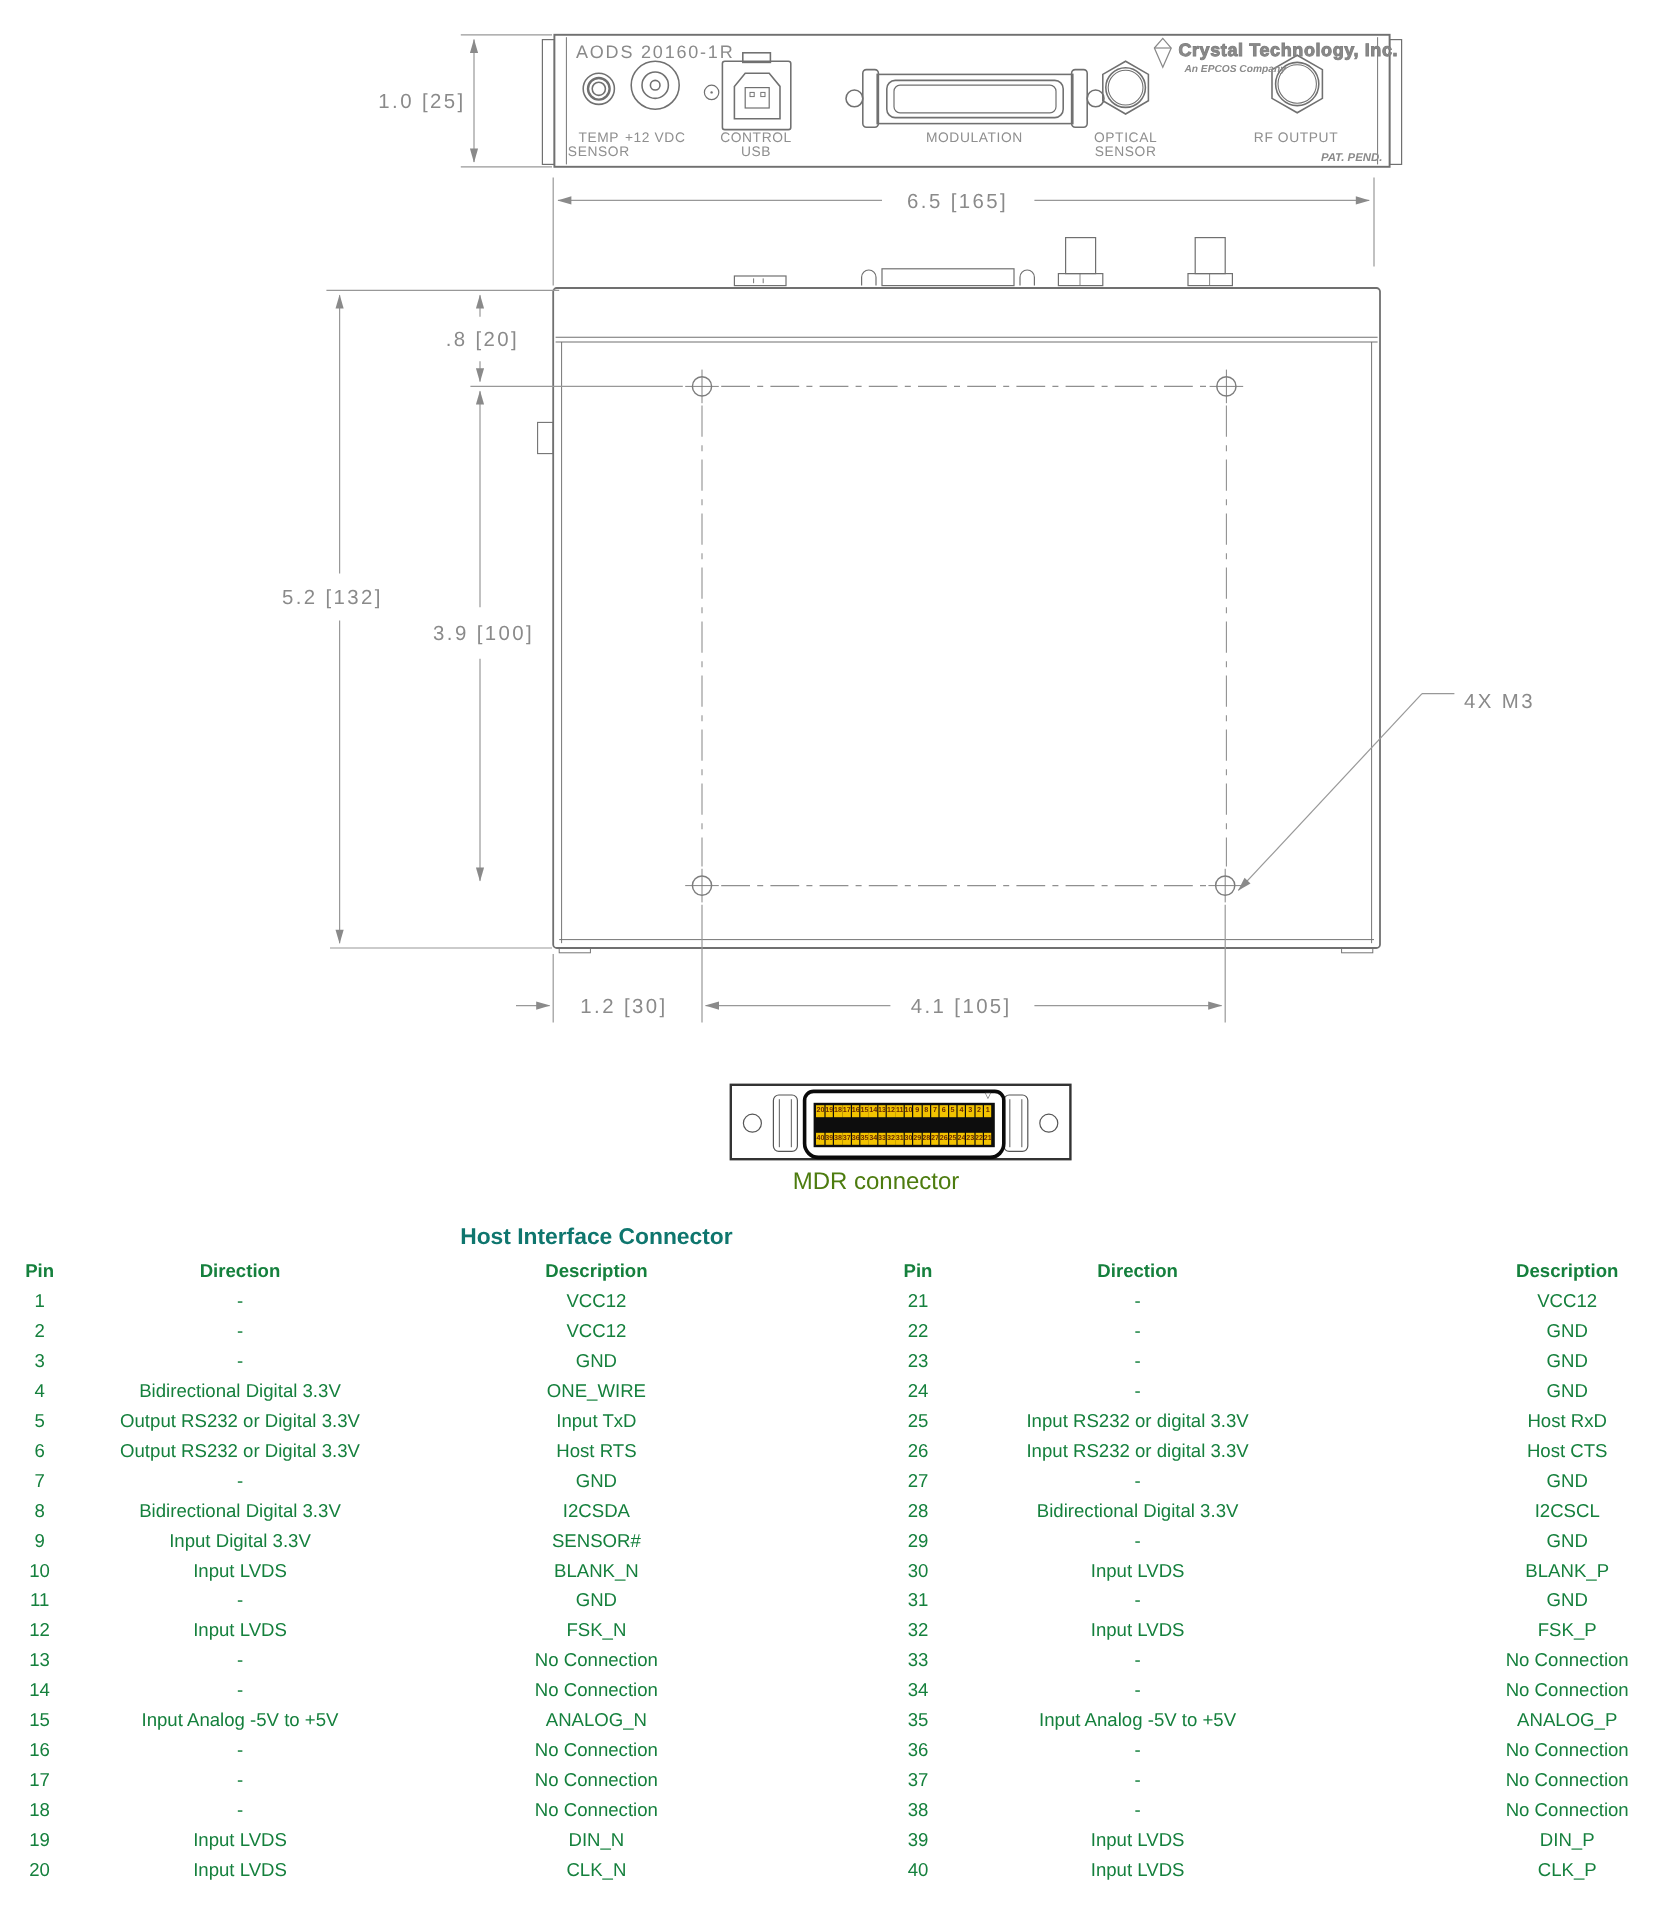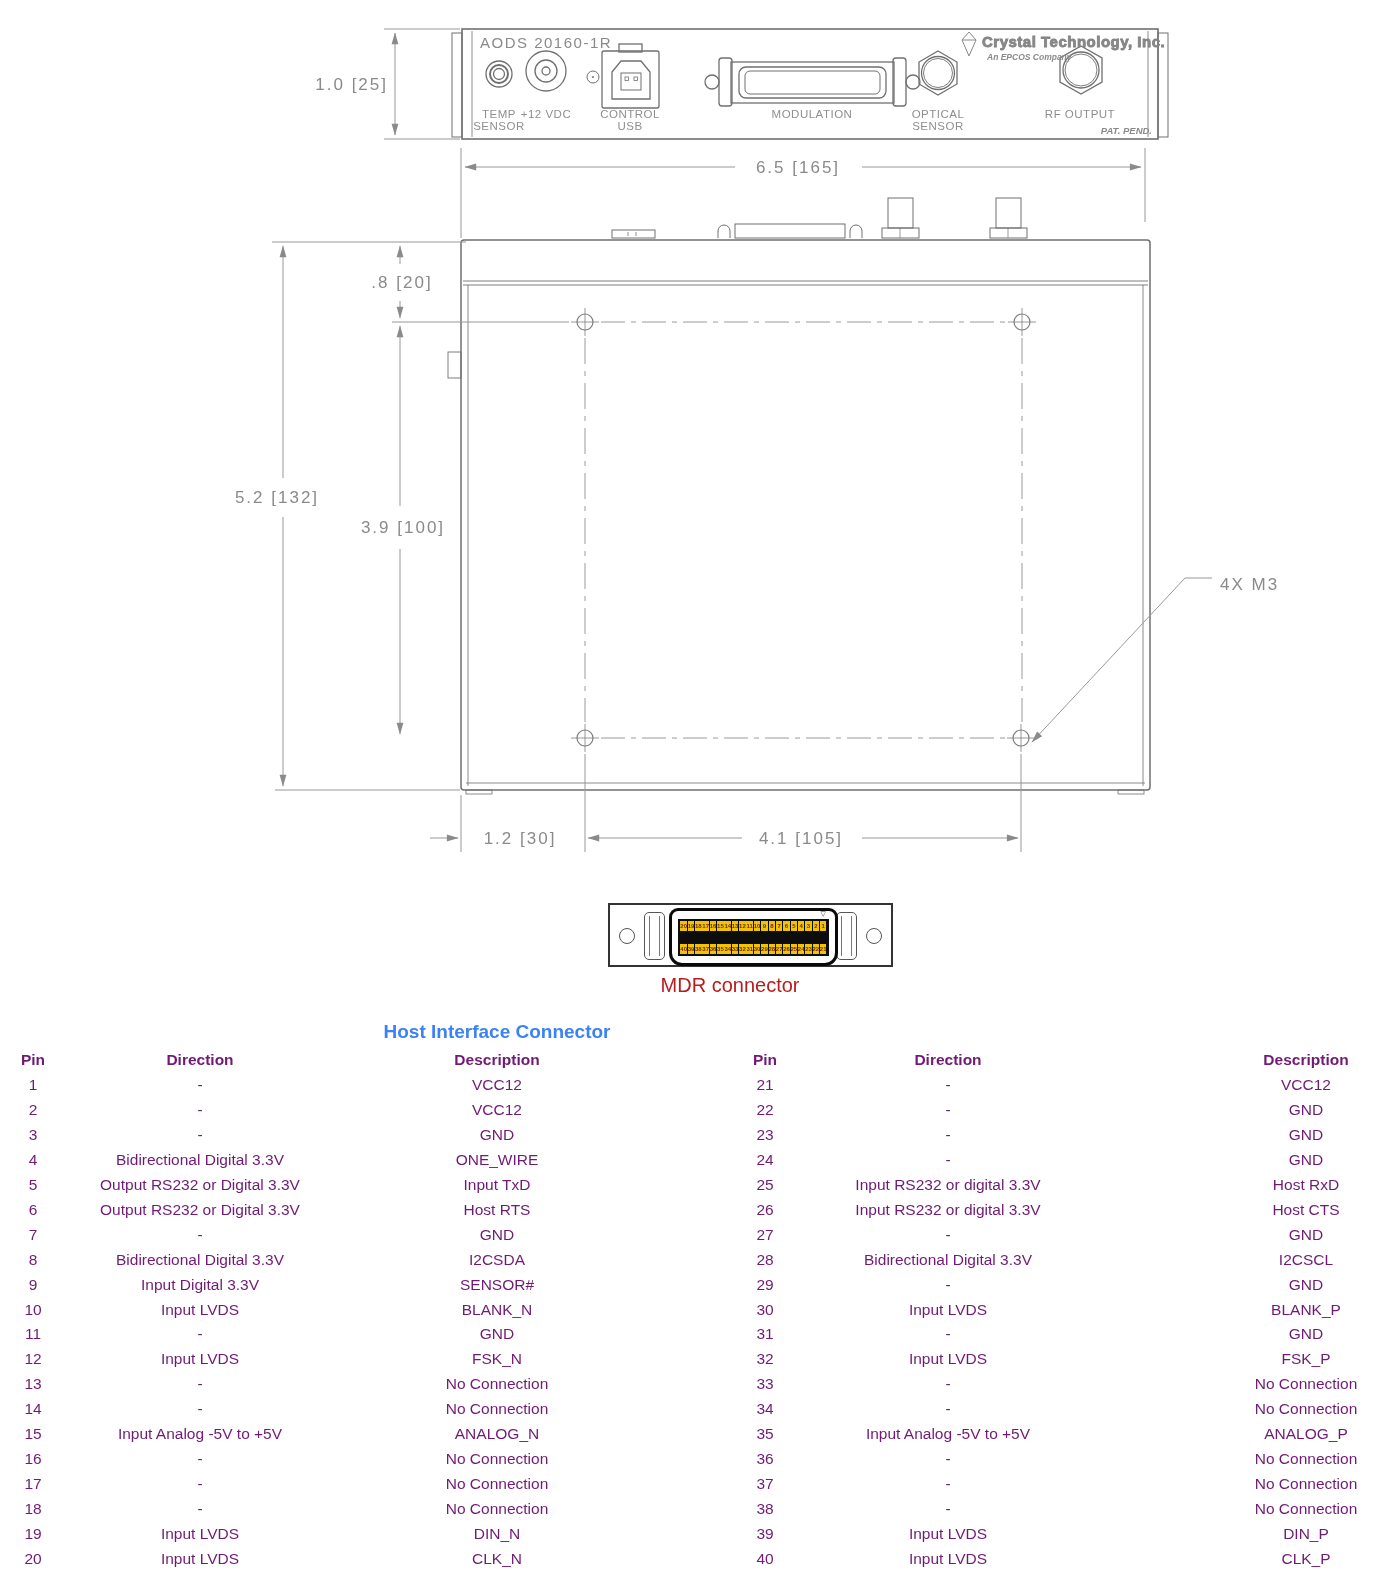--- a/index.html
+++ b/index.html
@@ -21,25 +21,25 @@
   .mdr-shell{position:absolute;left:61px;top:5px;width:163px;height:52px;border:3px solid #0a0a0a;
         border-radius:9px 9px 13px 13px;background:#fff;}
   .mdr-marker{position:absolute;right:9px;top:-1px;font-size:7px;color:#333;line-height:1;}
   .mdr-pinfield{position:absolute;left:6px;right:6px;top:8px;bottom:7px;background:#0d0d0d;
         display:flex;flex-direction:column;justify-content:space-between;padding:2px;}
   .mdr-row{display:flex;height:10px;}
   .mdr-pin{flex:1;margin:0 0.4px;background:#f2c300;color:#6d2a00;font-size:6px;font-weight:bold;
         display:flex;align-items:center;justify-content:center;overflow:hidden;}
   
   .mdr-label{position:absolute;left:730px;top:974px;transform:translateX(-50%);
-        font-size:20px;color:#b91c1c;white-space:nowrap;}
+        font-size:20px;color:#4d7c0f;white-space:nowrap;}
   .table-title{position:absolute;left:497px;top:1021px;transform:translateX(-50%);
-        font-size:19px;font-weight:bold;color:#3b82f6;white-space:nowrap;}
+        font-size:19px;font-weight:bold;color:#0f766e;white-space:nowrap;}
   .pin-table{position:absolute;top:1048px;display:grid;font-size:15.5px;line-height:24.95px;
-        text-align:center;color:#701a75;}
+        text-align:center;color:#15803d;}
   .pin-table .cell{white-space:nowrap;}
   .pin-table .head{font-weight:bold;}
   #table-left{left:0;grid-template-columns:66px 268px 326px;}
   #table-right{left:700px;grid-template-columns:130px 236px 480px;}
 </style>
 </head>
 <body>
 
 <div class="page">
 

